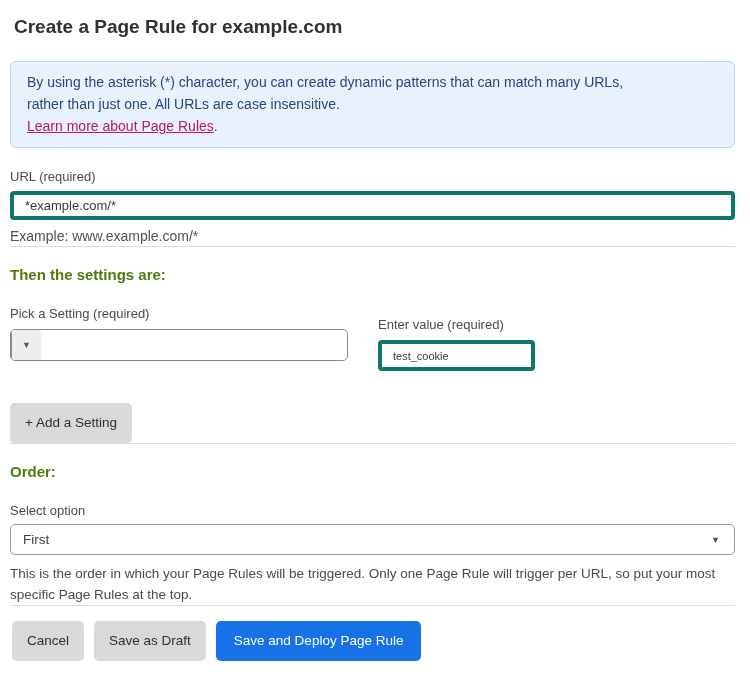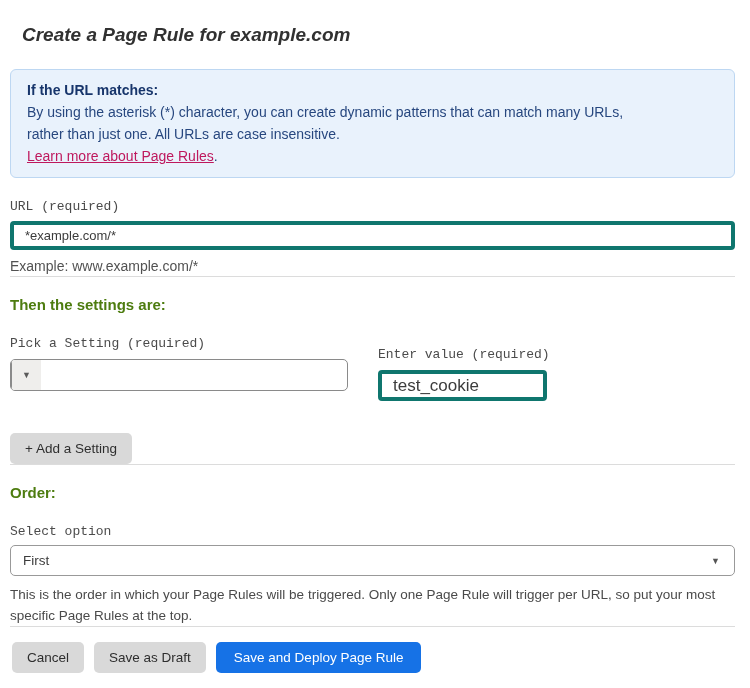--- a/index.html
+++ b/index.html
@@ -13,22 +13,21 @@
     width: 750px;
     height: 688px;
     padding: 12px 15px 12px 10px;
     overflow: hidden;
   }
   .page-title {
     font-size: 19px;
     font-weight: 700;
     color: #313131;
     line-height: 22px;
-    margin: 12px;
-    font-style: italic;
+    margin: 4px;
   }
   
   .info-box {
     margin-top: 23px;
     background: #e9f2fc;
     border: 1px solid #bdd7f2;
     border-radius: 6px;
     padding: 9px 16px 10px 16px;
     font-size: 14px;
     line-height: 22px;
@@ -42,21 +41,20 @@
   .info-link {
     color: #be185d;
     text-decoration: underline;
     cursor: pointer;
   }
   
   .field-label {
     font-size: 13px;
     color: #4b4b4b;
     line-height: 15px;
-    font-family: Liberation Mono, monospace;
   }
   .url-label { margin-top: 21px; }
   .text-input {
     display: block;
     width: 100%;
     height: 29px;
     margin-top: 7px;
     border: 4px solid #0f766e;
     border-radius: 4px;
     padding: 0 11px;
@@ -118,28 +116,28 @@
     display: flex;
     align-items: center;
     justify-content: center;
     background: #efeeec;
     border-left: 1px solid #8a8a8a;
     color: #5a5a5a;
     font-size: 9px;
     cursor: pointer;
   }
   .value-input {
-    width: 169px;
+    width: 157px;
     height: 31px;
     margin-top: 8px;
-    font-size: 17px;
+    font-size: 11px;
   }
   .btn {
     display: inline-block;
-    height: 31px;
+    height: 40px;
     border: none;
     border-radius: 5px;
     font-family: "Liberation Sans", "DejaVu Sans", sans-serif;
     font-size: 13.5px;
     cursor: pointer;
     line-height: 30px;
     padding: 0 15px;
   }
   .btn-gray {
     background: #d9d9d9;
@@ -190,21 +188,20 @@
   }
 </style>
 </head>
 <body>
 
 <div class="container">
 
   <h1 class="page-title">Create a Page Rule for example.com</h1>
 
   <div class="info-box">
-    <div class="info-heading">If the URL matches:</div>
     <div class="info-line">By using the asterisk (*) character, you can create dynamic patterns that can match many URLs,</div>
     <div class="info-line">rather than just one. All URLs are case insensitive.</div>
     <div class="info-line"><a class="info-link">Learn more about Page Rules</a><span>.</span></div>
   </div>
 
   <div class="field-label url-label">URL (required)</div>
   <input type="text" class="text-input" value="*example.com/*" style="">
   <div class="helper-text">Example: www.example.com/*</div>
 
   <hr class="divider divider-1">

